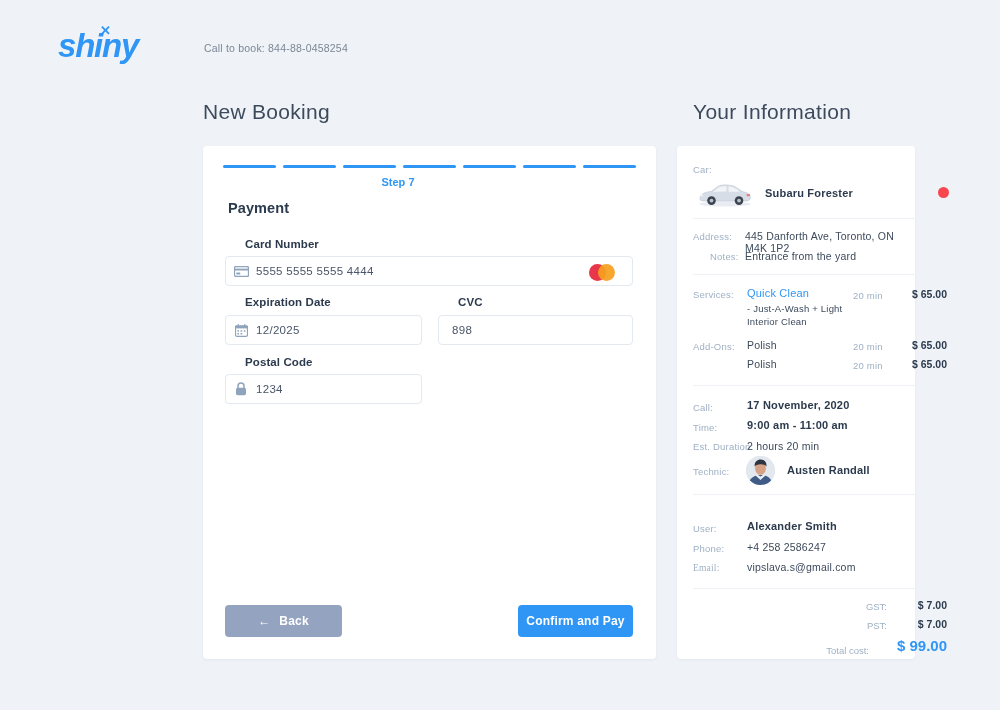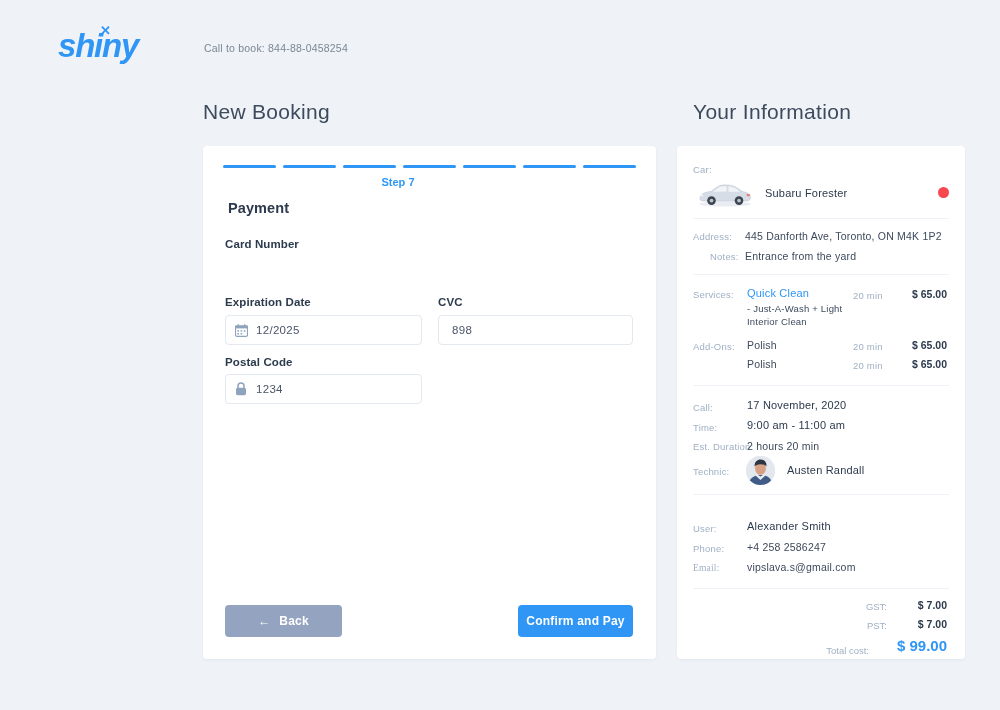--- a/index.html
+++ b/index.html
@@ -36,39 +36,39 @@
   }
   #title-booking { left: 203px; top: 100px; }
   #title-info { left: 693px; top: 100px; }
 
   
   .panel {
     position: absolute; background: #ffffff; border-radius: 4px;
     box-shadow: 0 1px 3px rgba(70,90,120,.07);
   }
   #panel-left  { left: 203px; top: 146px; width: 453px; height: 513px; }
-  #panel-right { left: 677px; top: 146px; width: 288px; height: 513px; }
+  #panel-right { left: 677px; top: 146px; width: 238px; height: 513px; }
 
   
   .stepper { position: absolute; left: 20px; top: 19px; width: 413px; display: flex; gap: 7px; }
   .step-bar { flex: 1; height: 3px; border-radius: 2px; background: #2f96f6; }
   .step-label {
     position: absolute; left: 0; top: 30px; width: 390px; text-align: center;
     font-size: 11px; font-weight: bold; color: #2f96f6;
   }
 
   .form-title {
     position: absolute; left: 25px; top: 54px;
     font-size: 14.5px; font-weight: bold; color: #2c3a4d; letter-spacing: .1px;
   }
 
   
   .field-label {
     position: absolute; font-size: 11.5px; font-weight: bold;
-    color: #2c3a4d; letter-spacing: .1px;
+    color: #2c3a4d; letter-spacing: .1px; margin-left: 20px;
   }
   .input-box {
     position: absolute; background: #fff; border: 1px solid #e4e9f0;
     border-radius: 4px; height: 30px; display: flex; align-items: center;
   }
   .input-ico { width: 30px; display: flex; align-items: center; justify-content: center; }
   .input-val {
     font-size: 11.5px; color: #4a5568; letter-spacing: .3px; white-space: nowrap;
   }
   .input-val.pad { padding-left: 13px; }
@@ -94,21 +94,21 @@
     display: flex; align-items: center; justify-content: center; letter-spacing: .2px;
   }
   #btn-back    { left: 225px; top: 605px; width: 117px; background: #94a3bf; gap: 9px; }
   #btn-confirm { left: 518px; top: 605px; width: 115px; background: #2f96f6; }
   .r-key {
     position: absolute; font-size: 9.5px; color: #9fb0c4; letter-spacing: .2px;
   }
   .r-val {
     position: absolute; font-size: 10.5px; color: #3d4a5c; letter-spacing: .2px;
   }
-  .r-val.bold { font-weight: normal; color: #2c3a4d; font-size: 11px; }
+  .r-val.bold { font-weight: bold; color: #2c3a4d; font-size: 11px; }
   .r-blue { color: #2f96f6; font-weight: normal; font-size: 11px; }
   .divider { position: absolute; left: 16px; width: 256px; height: 1px; background: #eef1f6; }
 
   .car-img { position: absolute; left: 696px; top: 180px; width: 58px; height: 28px; }
   .car-dot {
     position: absolute; left: 938px; top: 187px; width: 11px; height: 11px;
     border-radius: 50%; background: #f8474f;
   }
   .avatar {
     position: absolute; left: 746px; top: 456px; width: 29px; height: 29px;
@@ -145,20 +145,34 @@
       <div class="step-bar"></div>
       <div class="step-bar"></div>
       <div class="step-bar"></div>
       <div class="step-bar"></div>
     </div>
     <div class="step-label">Step 7</div>
     <div class="form-title">Payment</div>
   </div>
 
   <div class="field-label" id="lbl-card">Card Number</div>
+  <div class="input-box" id="box-card">
+    <span class="input-ico">
+      <svg width="15" height="11" viewBox="0 0 15 11">
+        <rect x="0.5" y="0.5" width="14" height="10" rx="1.5" fill="none" stroke="#8fa3bd" stroke-width="1.3"></rect>
+        <rect x="0.5" y="2.6" width="14" height="1.9" fill="#8fa3bd"></rect>
+        <rect x="2.3" y="6.4" width="4" height="2.2" rx=".6" fill="#8fa3bd"></rect>
+      </svg>
+    </span>
+    <span class="input-val">5555 5555 5555 4444</span>
+    <span class="mc-logo">
+      <span class="mc-c mc-red"></span>
+        <span class="mc-c mc-org"></span>
+    </span>
+  </div>
 
   <div class="field-label" id="lbl-exp">Expiration Date</div>
   <div class="input-box" id="box-exp">
     <span class="input-ico">
       <svg width="13" height="13" viewBox="0 0 13 13">
         <rect x="0.5" y="1.8" width="12" height="10.5" rx="1.3" fill="none" stroke="#8fa3bd" stroke-width="1.2"></rect>
         <rect x="0.5" y="1.8" width="12" height="2.6" fill="#8fa3bd"></rect>
         <rect x="2.7" y="0" width="1.2" height="3" rx=".5" fill="#8fa3bd"></rect>
         <rect x="9.1" y="0" width="1.2" height="3" rx=".5" fill="#8fa3bd"></rect>
         <rect x="2.4" y="6.2" width="1.6" height="1.5" fill="#8fa3bd"></rect>

